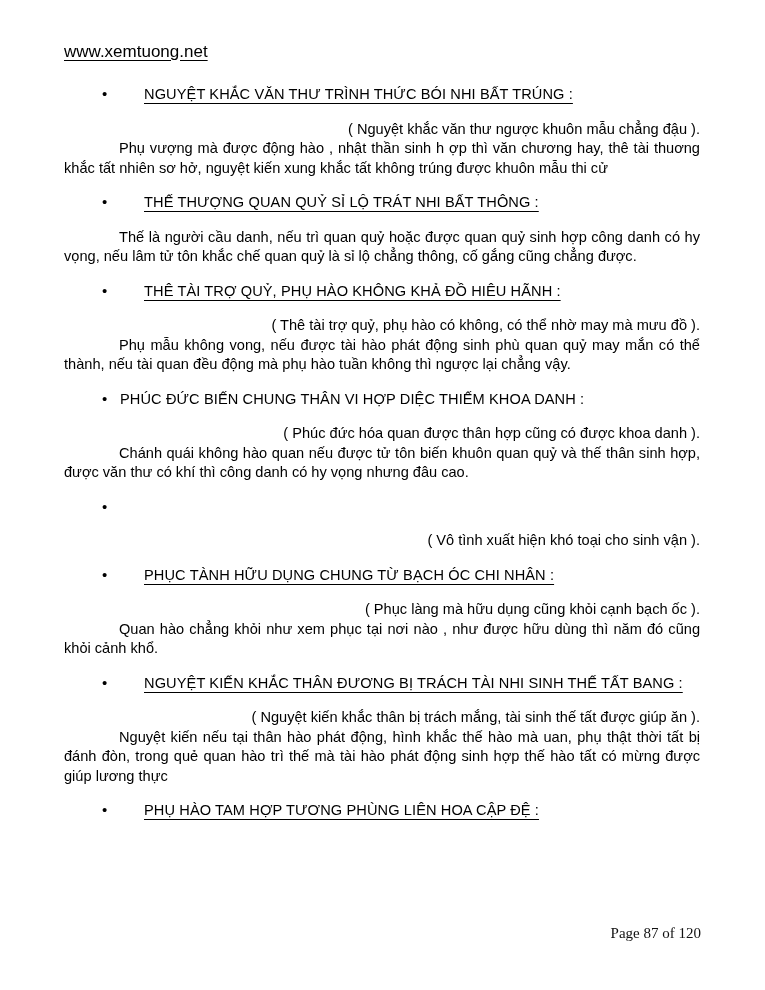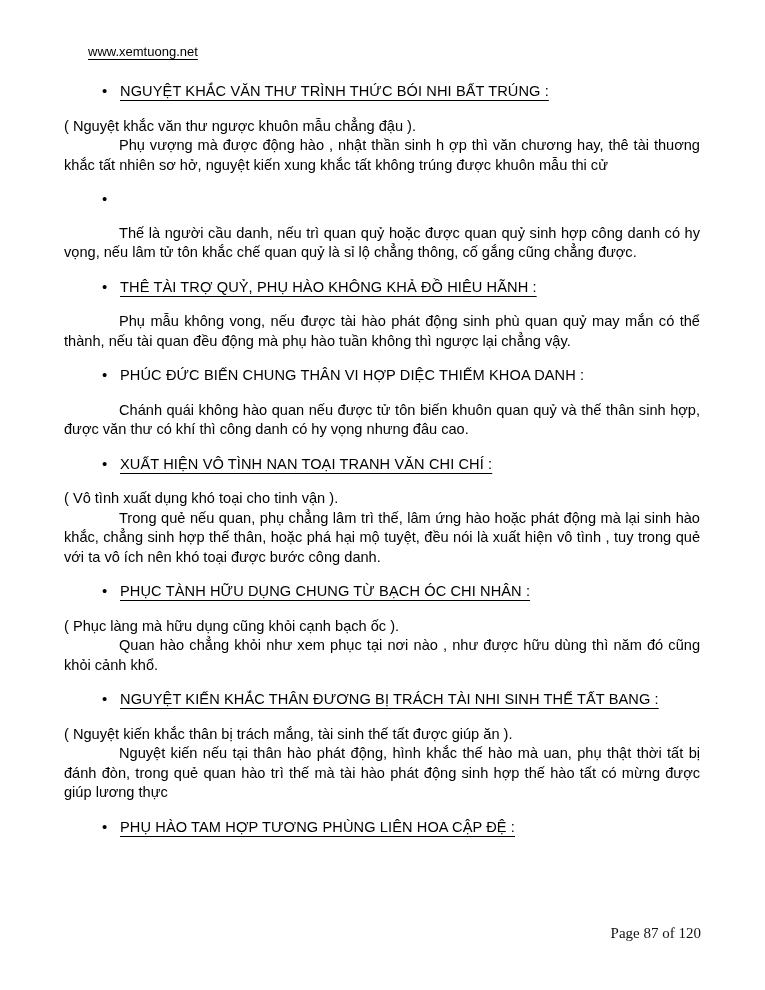--- a/index.html
+++ b/index.html
@@ -10,22 +10,21 @@
     color: #000;
     position: relative;
     overflow: hidden;
   }
   .page {
     position: absolute; inset: 0;
     padding: 42px 65px 0 64px;
   }
   .header-link {
     display: inline-block;
-    margin-left: 24px;
-    font-size: 13px;
+    font-size: 17px;
     color: #000;
     text-decoration: underline;
     text-underline-offset: 3px;
     margin-bottom: 22px;
     cursor: pointer;
   }
   .sections { width: 636px; }
   .section { margin-bottom: 14px; }
   .heading-row {
     display: flex;
@@ -41,24 +40,26 @@
   }
   .heading {
     font-size: 14.6px;
     line-height: 19.5px;
     letter-spacing: 0.1px;
     white-space: nowrap;
   }
   .heading.u {
     text-decoration: underline;
     text-underline-offset: 3.5px;
+    margin-left: 24px;
   }
   .gloss {
     font-size: 14.6px;
     line-height: 19.5px;
+    text-align: right;
   }
   .bodytext {
     font-size: 14.6px;
     line-height: 19.5px;
     text-align: justify;
     text-indent: 55px;
   }
   .footer {
     position: absolute;
     right: 64px;
@@ -81,47 +82,48 @@
       <span class="bullet">•</span>
       <span class="heading u">NGUYỆT KHẮC VĂN THƯ TRÌNH THỨC BÓI NHI BẤT TRÚNG :</span>
     </div>
     <p class="gloss">( Nguyệt khắc văn thư ngược khuôn mẫu chẳng đậu ).</p>
     <p class="bodytext">Phụ vượng mà được động hào , nhật thần sinh h ợp thì văn chương hay, thê tài thuơng khắc tất nhiên sơ hở, nguyệt kiến xung khắc tất không trúng được khuôn mẫu thi cử</p>
   </section>
 
   <section class="section">
     <div class="heading-row">
       <span class="bullet">•</span>
+      <span class="heading u">THẾ THƯỢNG QUAN QUỶ SỈ LỘ TRÁT NHI BẤT THÔNG :</span>
     </div>
     <p class="bodytext">Thế là người cầu danh, nếu trì quan quỷ hoặc được quan quỷ sinh hợp công danh có hy vọng, nếu lâm tử tôn khắc chế quan quỷ là sỉ lộ chẳng thông, cố gắng cũng chẳng được.</p>
   </section>
 
   <section class="section">
     <div class="heading-row">
       <span class="bullet">•</span>
       <span class="heading u">THÊ TÀI TRỢ QUỶ, PHỤ HÀO KHÔNG KHẢ ĐỒ HIÊU HÃNH :</span>
     </div>
+    <p class="gloss">( Thê tài trợ quỷ, phụ hào có không, có thể nhờ may mà mưu đồ ).</p>
     <p class="bodytext">Phụ mẫu không vong, nếu được tài hào phát động sinh phù quan quỷ may mắn có thể thành, nếu tài quan đều động mà phụ hào tuần không thì ngược lại chẳng vậy.</p>
   </section>
 
   <section class="section">
     <div class="heading-row">
       <span class="bullet">•</span>
       <span class="heading">PHÚC ĐỨC BIẾN CHUNG THÂN VI HỢP DIỆC THIẾM KHOA DANH :</span>
     </div>
+    <p class="gloss">( Phúc đức hóa quan được thân hợp cũng có được khoa danh ).</p>
     <p class="bodytext">Chánh quái không hào quan nếu được tử tôn biến khuôn quan quỷ và thế thân sinh hợp, được văn thư có khí thì công danh có hy vọng nhưng đâu cao.</p>
   </section>
 
   <section class="section">
     <div class="heading-row">
       <span class="bullet">•</span>
-      <span class="heading u">XUẤT HIỆN VÔ TÌNH NAN TOẠI TRANH VĂN CHI CHÍ :</span>
     </div>
-    <p class="gloss">( Vô tình xuất dụng khó toại cho tinh vận ).</p>
-    <p class="bodytext">Trong quẻ nếu quan, phụ chẳng lâm trì thế, lâm ứng hào hoặc phát động mà lại sinh hào khắc, chẳng sinh hợp thế thân, hoặc phá hại mộ tuyệt, đều nói là xuất hiện vô tình , tuy trong quẻ với ta vô ích nên khó toại được bước công danh.</p>
+    <p class="gloss">( Vô tình xuất hiện khó toại cho sinh vận ).</p>
   </section>
 
   <section class="section">
     <div class="heading-row">
       <span class="bullet">•</span>
       <span class="heading u">PHỤC TÀNH HỮU DỤNG CHUNG TỪ BẠCH ÓC CHI NHÂN :</span>
     </div>
     <p class="gloss">( Phục làng mà hữu dụng cũng khỏi cạnh bạch ốc ).</p>
     <p class="bodytext">Quan hào chẳng khỏi như xem phục tại nơi nào , như được hữu dùng thì năm đó cũng khỏi cảnh khổ.</p>
   </section>

